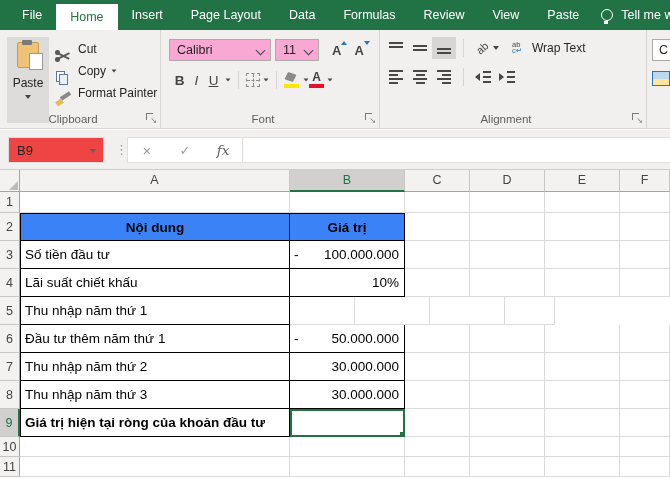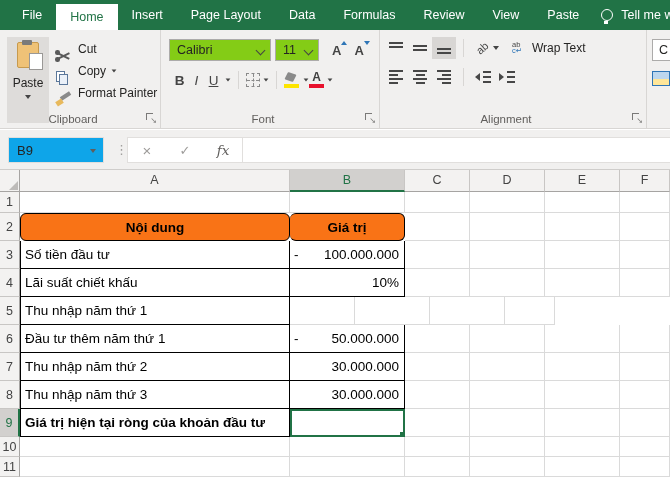--- a/index.html
+++ b/index.html
@@ -43,21 +43,21 @@
   .scis i{position:absolute;left:-1px;top:1px;width:4.5px;height:4.5px;border-radius:50%;background:#5A5A5A;box-shadow:0 7px 0 #5A5A5A;}
   .cpy{width:13px;height:13px;position:relative;}
   .cpy::before{content:"";position:absolute;left:0;top:0;width:7px;height:9px;background:#fff;border:1px solid #5B779A;}
   .cpy::after{content:"";position:absolute;left:3px;top:3px;width:7px;height:9px;background:#EAF0F8;border:1px solid #5B779A;}
   .fp{width:15px;height:14px;position:relative;}
   .fp::before{content:"";position:absolute;left:4px;top:1px;width:11px;height:4px;background:#8A8A8A;transform:rotate(-33deg);}
   .fp::after{content:"";position:absolute;left:0px;top:7px;width:7px;height:5px;background:#E8B95C;transform:rotate(-33deg);}
   .sbtn .arr{margin-left:5px;transform:scale(.8);}
   
   .f1{position:absolute;left:8px;top:9px;display:flex;align-items:center;}
-  .combo{height:22px;box-sizing:border-box;background:#84cc16;border:1px solid #ACABAA;display:flex;align-items:center;
+  .combo{height:22px;box-sizing:border-box;background:#f9a8d4;border:1px solid #ACABAA;display:flex;align-items:center;
          font-size:12.5px;color:#252423;position:relative;padding-left:7px;}
   .fname{width:102px;} .fsize{width:44px;margin-left:4px;}
   .abtn{font-size:13px;font-weight:bold;color:#444;position:relative;margin-left:13px;}
   .abtn i{position:absolute;top:-2px;right:-6px;width:0;height:0;border-left:3px solid transparent;border-right:3px solid transparent;}
   .abtn.grow i{border-bottom:4px solid #2E75B6;}
   .abtn.shrink i{border-top:4px solid #2E75B6;}
   .f2{position:absolute;left:10px;top:38px;display:flex;align-items:center;height:24px;}
   .fmt{width:17px;text-align:center;font-size:13.5px;color:#444;}
   .fmt.b{font-weight:bold;} .fmt.i{font-style:italic;} .fmt.u{text-decoration:underline;}
   .f2 .arr{margin-left:3px;transform:scale(.8);}
@@ -92,21 +92,21 @@
   .wrapic::before{content:"ab";display:block;}
   .wrapic::after{content:"c\21B5";display:block;color:#2E75B6;}
   .mrg{width:17px;height:12px;border:1px solid #8A8A8A;background:#fff;position:relative;margin-right:5px;flex:none;}
   .mrg::before{content:"↔";color:#2E75B6;font-size:9px;position:absolute;left:3px;top:-1px;}
   .txtbtn .arr{margin-left:5px;transform:scale(.8);}
   
   .ncombo{position:absolute;left:5px;top:9px;width:32px;height:22px;box-sizing:border-box;background:#fff;border:1px solid #ACABAA;font-size:12.5px;color:#252423;line-height:20px;padding-left:6px;}
   .nicon{position:absolute;left:5px;top:41px;width:18px;height:15px;border:1px solid #2E75B6;background:linear-gradient(180deg,#BDD7EE 55%,#FFE699 55%);box-sizing:border-box;}
   
   .fbar{position:absolute;top:130px;left:0;right:0;height:40px;background:#F1F0EF;border-bottom:1px solid #CFCDCB;box-sizing:border-box;}
-  .namebox{position:absolute;left:8px;top:7px;width:96px;height:26px;box-sizing:border-box;background:#0ea5e9;border:1px solid #E1DFDD;
+  .namebox{position:absolute;left:8px;top:7px;width:96px;height:26px;box-sizing:border-box;background:#ef4444;border:1px solid #E1DFDD;
            display:flex;align-items:center;font-size:13px;color:#252423;padding-left:8px;}
   .nbarr{position:absolute;right:7px;top:11px;border-top-color:#605E5C;}
   .vdots{position:absolute;left:115px;top:12px;color:#A19F9D;font-size:13px;}
   .fxwrap{position:absolute;left:127px;right:0;top:7px;height:26px;background:#fff;border:1px solid #E1DFDD;border-right:none;
           box-sizing:border-box;display:flex;align-items:center;}
   .fxb{width:38px;text-align:center;color:#9D9B99;font-size:15px;}
   .fxb.enter{font-size:13px;}
   .fxb.fx{font-family:"DejaVu Serif",serif;font-style:italic;color:#605E5C;font-size:13.5px;}
   .fdiv{width:1px;height:24px;background:#E1DFDD;flex:none;}
   .finput{flex:1;height:100%;}
@@ -118,21 +118,21 @@
   .c0{width:20px;} .cAw{width:270px;} .cBw{width:115px;} .cCw{width:65px;} .cDw{width:75px;} .cEw{width:75px;} .cFw{width:50px;}
   .ch{background:#F3F2F1;border-right:1px solid #C8C6C4;border-bottom:1px solid #A6A4A2;color:#444;text-align:center;font-size:12.5px;line-height:20px;}
   .chB{background:#D2D0CE;color:#217346;border-bottom:2px solid #217346;}
   .rh{background:#F3F2F1;border-right:1px solid #A6A4A2;border-bottom:1px solid #C8C6C4;color:#444;font-size:12.5px;display:flex;align-items:center;justify-content:center;}
   .rh9{background:#D2D0CE;color:#217346;border-right:2px solid #217346;}
   .corner{background:#F3F2F1;border-right:1px solid #A6A4A2;border-bottom:1px solid #A6A4A2;position:relative;}
   .tri{position:absolute;right:1px;bottom:1px;width:0;height:0;border-left:9px solid transparent;border-bottom:9px solid #BDBBB9;}
   .g{border-right:1px solid #DADADA;border-bottom:1px solid #DADADA;}
   .t{border-right:1px solid #000;border-bottom:1px solid #000;}
   .tl{border-left:1px solid #000;} .tt{border-top:1px solid #000;}
-  .gold{background:#f97316;font-weight:bold;display:flex;align-items:center;justify-content:center;border-radius:6px;}
+  .gold{background:#3b82f6;font-weight:bold;display:flex;align-items:center;justify-content:center;}
   .lbl{display:flex;align-items:center;padding-left:4px;}
   .num{display:flex;align-items:center;justify-content:flex-end;padding-right:5px;}
   .acct{display:flex;align-items:center;justify-content:space-between;padding:0 5px 0 4px;}
   .boldtxt{font-weight:bold;}
   .b9{border:2px solid #217346;position:relative;z-index:3;background:#fff;}
   .handle{position:absolute;right:-4px;bottom:-4px;width:6px;height:6px;background:#217346;border:1.5px solid #fff;z-index:4;}
 </style>
 </head>
 <body>
 

